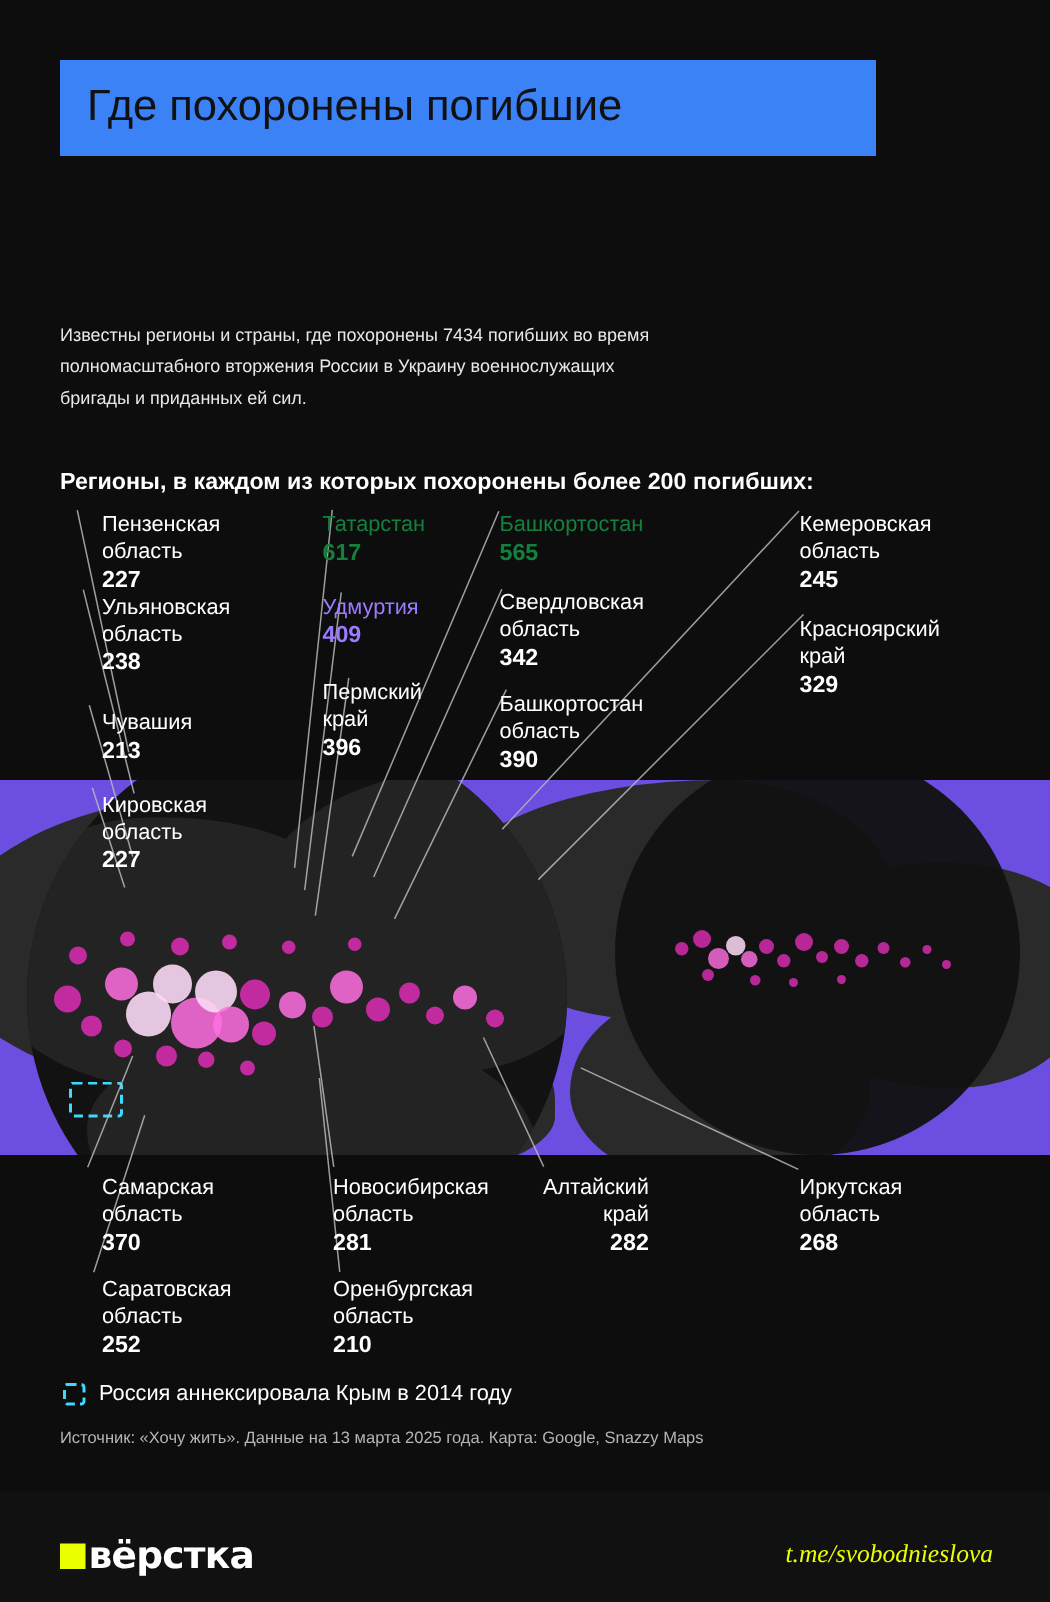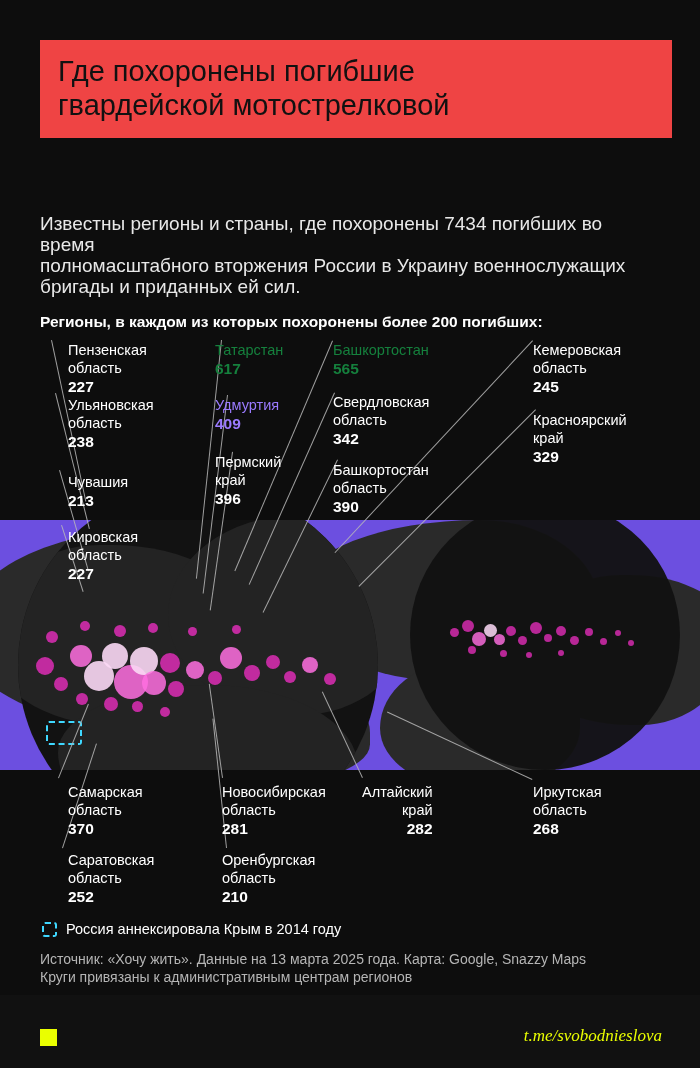--- a/index.html
+++ b/index.html
@@ -12,39 +12,39 @@
     color: #ffffff;
     position: relative;
     overflow: hidden;
   }
 
   
   .title-block {
     position: absolute;
     left: 40px;
     top: 40px;
-    width: 632px;
-    background: #ef4444;
+    width: 544px;
+    background: #3b82f6;
     padding: 14px 34px 16px 18px;
   }
   .title-block .title-line {
     color: #111111;
     font-size: 29px;
     line-height: 34px;
     font-weight: 400;
     white-space: nowrap;
   }
 
   
   .intro {
     position: absolute;
     left: 40px;
     top: 213px;
     width: 620px;
-    font-size: 19px;
+    font-size: 12px;
     line-height: 21px;
     color: #e8e8e8;
   }
   .intro .l { display: block; }
 
   .subhead {
     position: absolute;
     left: 40px;
     top: 313px;
     font-size: 15.5px;
@@ -150,21 +150,21 @@
     border: 2px dashed #3fd8ff;
     border-radius: 3px;
   }
   .legend-text { font-size: 14.5px; color: #ffffff; }
 
   .source {
     position: absolute;
     left: 40px;
     top: 950px;
     width: 640px;
-    font-size: 14px;
+    font-size: 11px;
     line-height: 18px;
     color: #b5b5b5;
   }
 
   .footer-bar {
     position: absolute;
     left: 0;
     top: 995px;
     width: 700px;
     height: 73px;
@@ -196,21 +196,20 @@
     font-style: italic;
     color: #eaff00;
     font-family: "Liberation Serif", serif;
   }
 </style>
 </head>
 <body>
 
 <div class="title-block">
   <div class="title-line">Где похоронены погибшие</div>
-  <div class="title-line">гвардейской мотострелковой</div>
 </div>
 
 <div class="intro">
   <span class="l">Известны регионы и страны, где похоронены 7434 погибших во время</span>
   <span class="l">полномасштабного вторжения России в Украину военнослужащих</span>
   <span class="l">бригады и приданных ей сил.</span>
 </div>
 
 <div class="subhead">Регионы, в каждом из которых похоронены более 200 погибших:</div>
 
@@ -405,18 +404,17 @@
   <span class="vl">268</span>
 </div>
 
 <div class="legend">
   <div class="legend-swatch"></div>
   <div class="legend-text">Россия аннексировала Крым в 2014 году</div>
 </div>
 
 <div class="source">
   <div>Источник: «Хочу жить». Данные на 13 марта 2025 года. Карта: Google, Snazzy Maps</div>
-  <div>Круги привязаны к административным центрам регионов</div>
 </div>
 
 <div class="footer-bar"></div>
-<div class="logo"><span class="sq"></span></div>
+<div class="logo"><span class="sq"></span><span>вёрстка</span></div>
 <div class="tme">t.me/svobodnieslova</div>
 
 </body></html>

